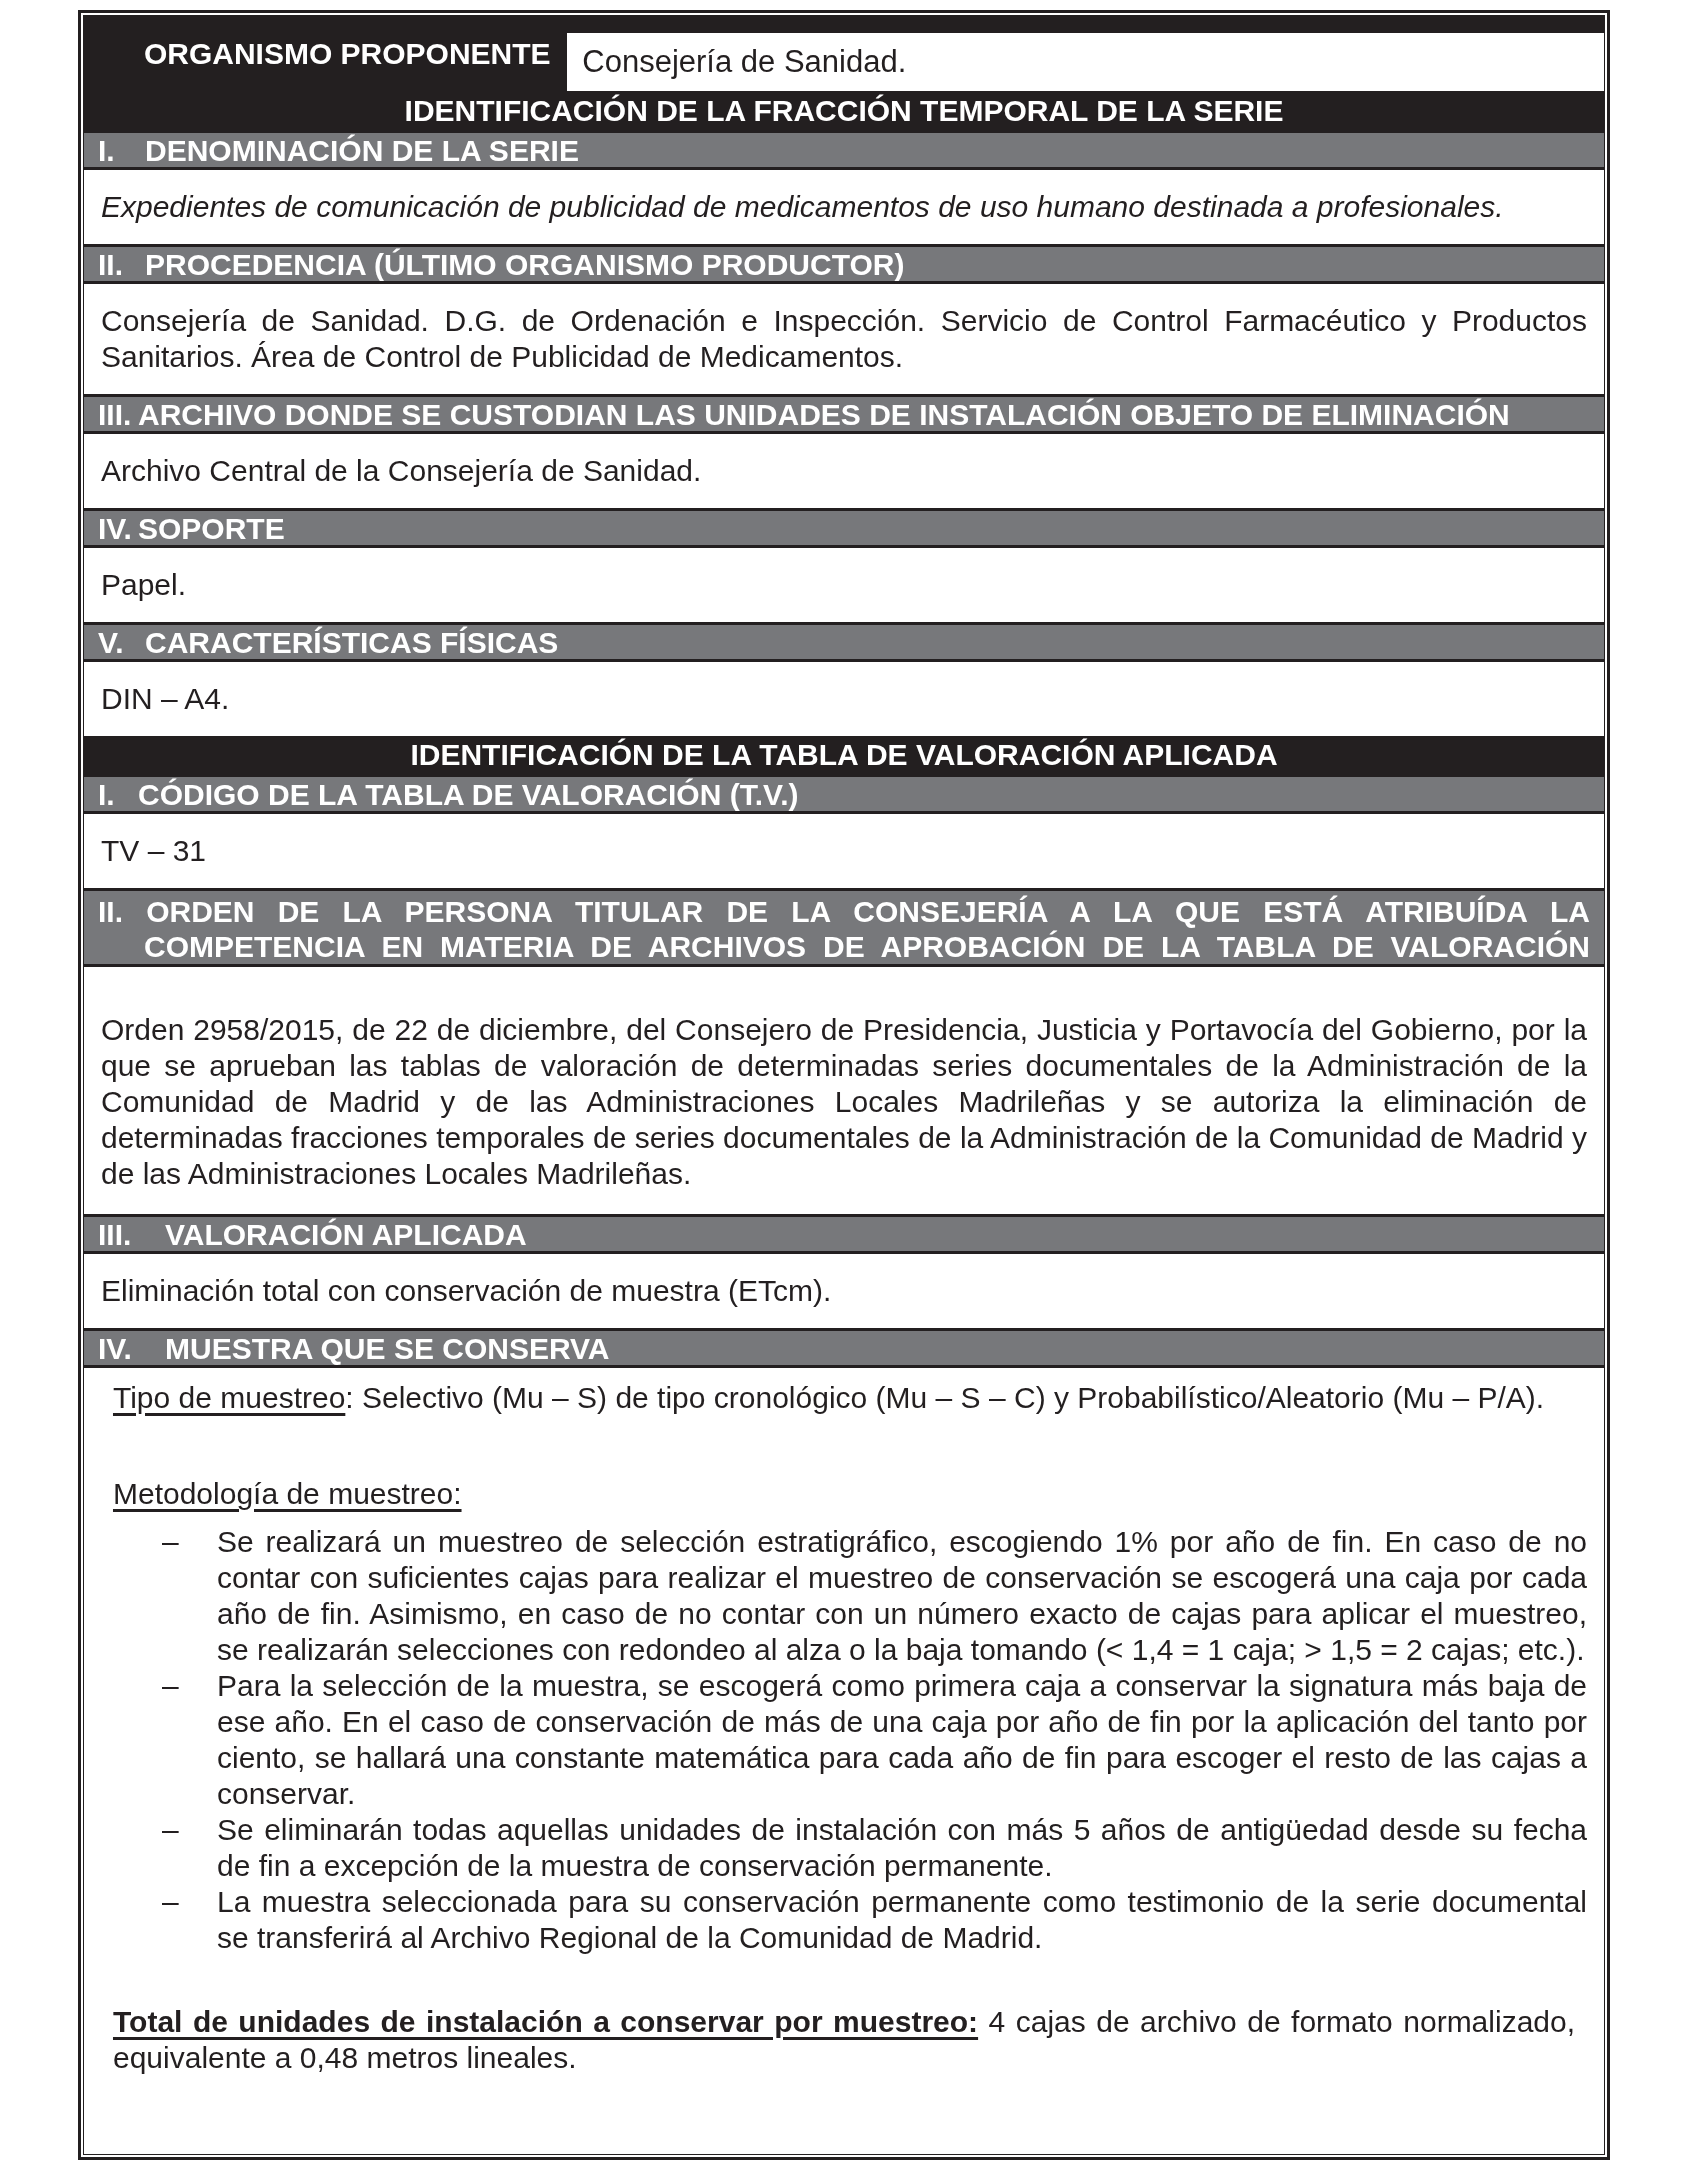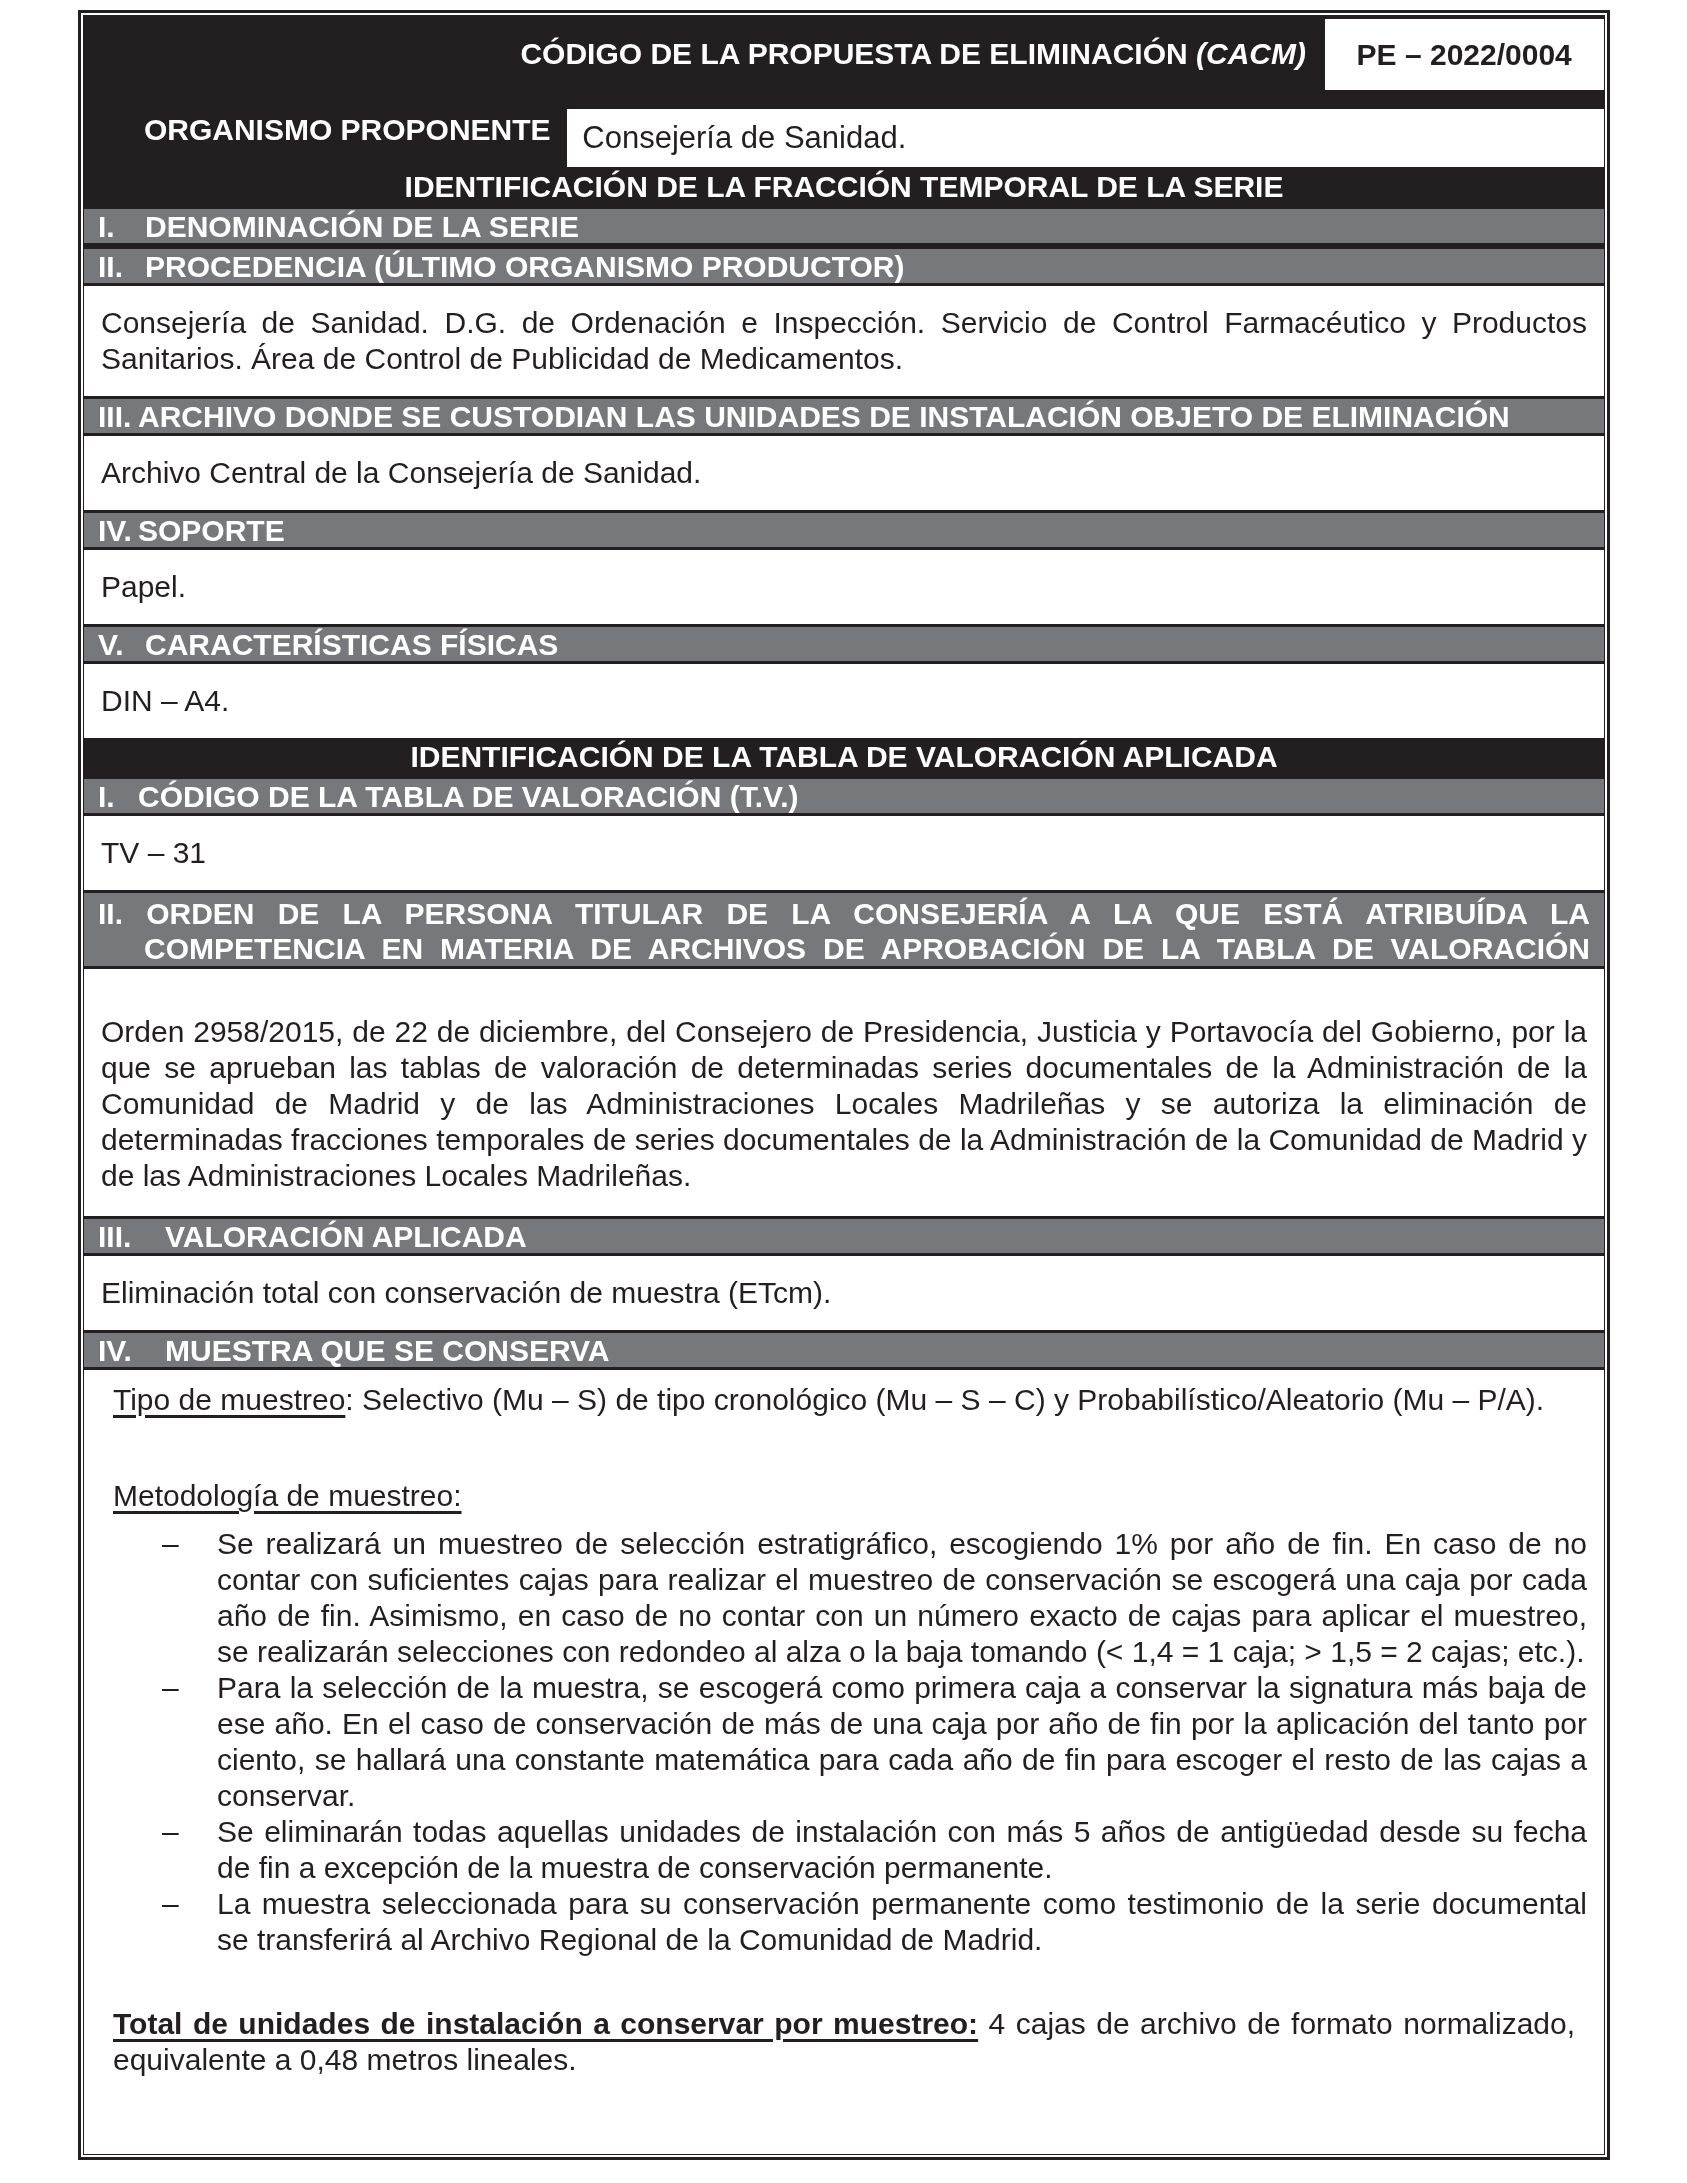--- a/index.html
+++ b/index.html
@@ -55,37 +55,34 @@
   .bullets li { display: flex; }
   .bullets .dash { width: 116px; flex: none; padding-left: 61px; box-sizing: border-box; }
   .bullets .btext { flex: 1; text-align: justify; }
 </style>
 </head>
 <body>
 
 <div class="frame">
   <div class="frame-inner">
 
-    <div class="row dark code-row">
-      <div class="code-label">
-        <span>CÓDIGO DE LA PROPUESTA DE ELIMINACIÓN</span>&nbsp;<i>(CACM)</i>
-      </div>
-      <div class="code-value">PE – 2022/0004</div>
-    </div>
 
     <div class="row dark org-row">
       <div class="org-label">ORGANISMO PROPONENTE</div>
       <div class="org-value">Consejería de Sanidad.</div>
     </div>
 
     <div class="row dark band-title">IDENTIFICACIÓN DE LA FRACCIÓN TEMPORAL DE LA SERIE</div>
 
     <div class="row gray section-head sh-1">
       <span class="sh-num">I.</span>
       <span>DENOMINACIÓN DE LA SERIE</span>
+    </div>
+    <div class="row white content c-1">
+      <p class="italic">Expedientes de comunicación de publicidad de medicamentos de uso humano destinada a profesionales.</p>
     </div>
 
     <div class="row gray section-head sh-1">
       <span class="sh-num">II.</span>
       <span>PROCEDENCIA (ÚLTIMO ORGANISMO PRODUCTOR)</span>
     </div>
     <div class="row white content c-2">
       <p>Consejería de Sanidad. D.G. de Ordenación e Inspección. Servicio de Control Farmacéutico y Productos Sanitarios. Área de Control de Publicidad de Medicamentos.</p>
     </div>
 

